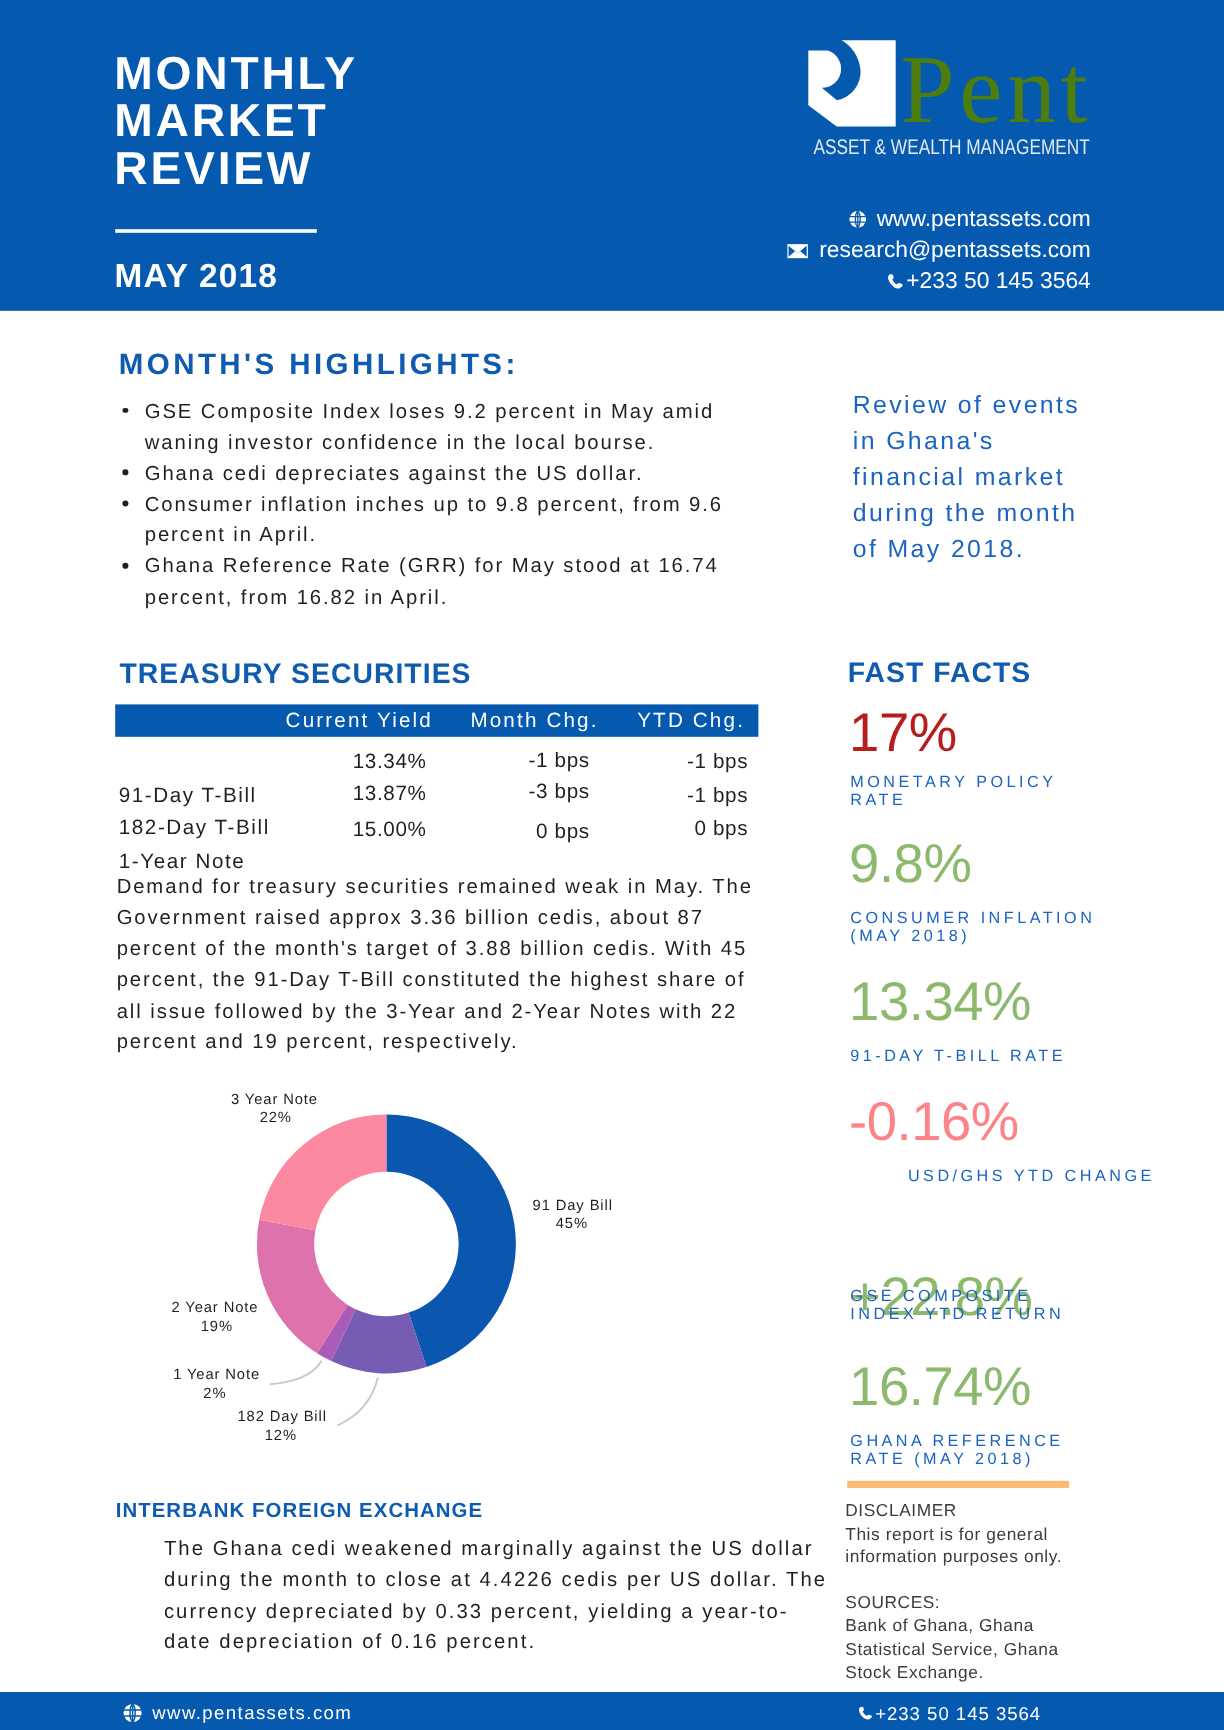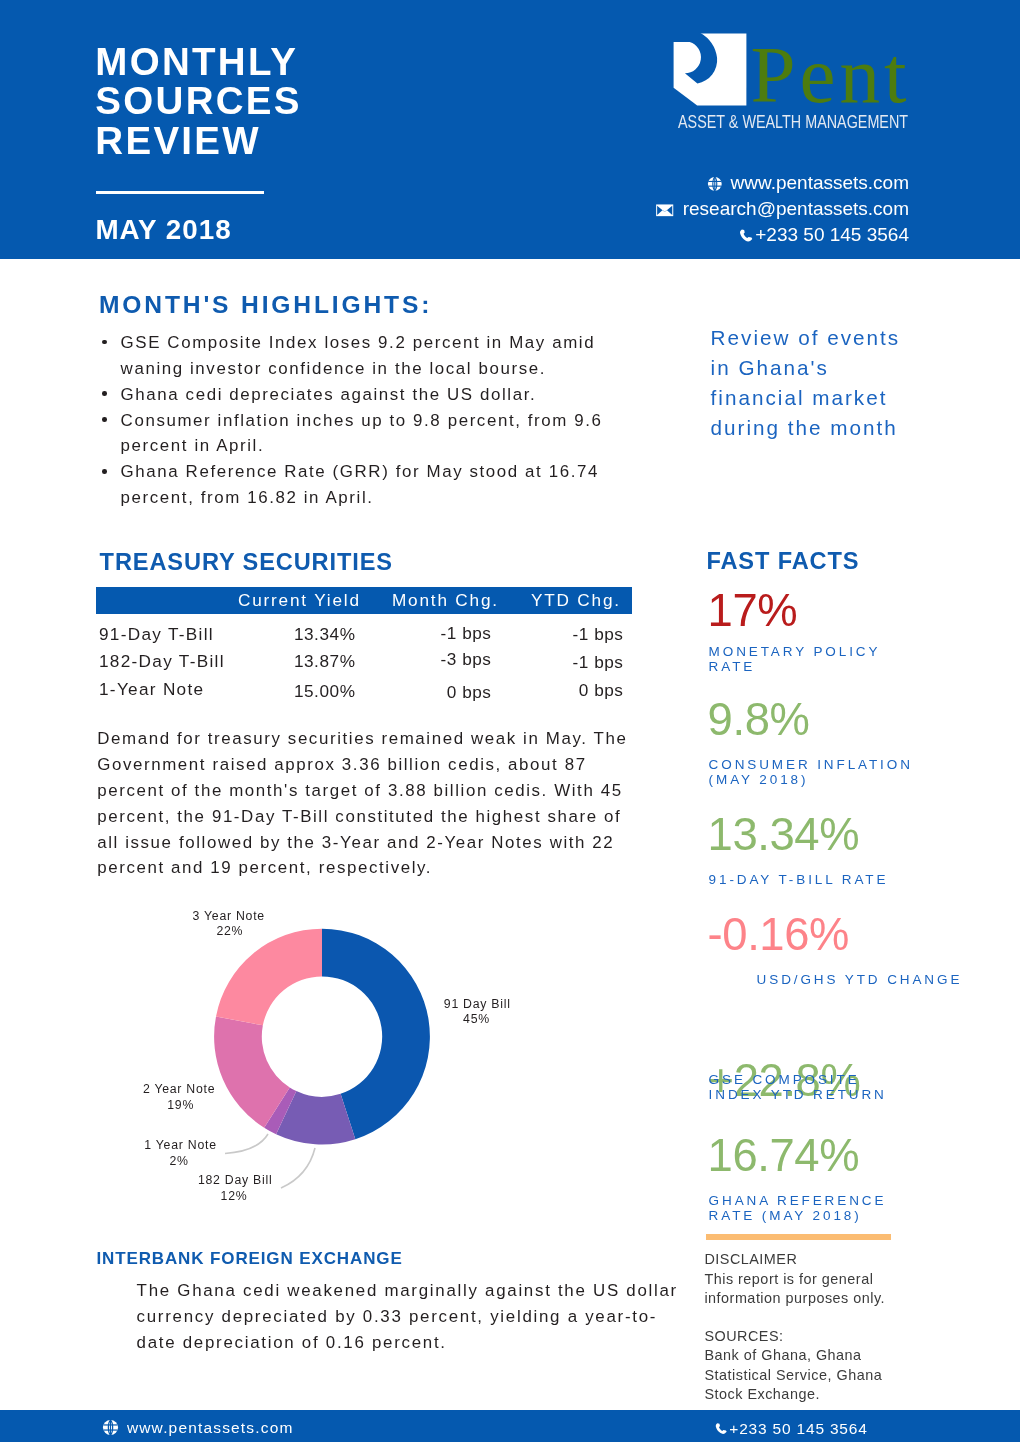--- a/index.html
+++ b/index.html
@@ -39,21 +39,21 @@
   .bullets .bi:before{content:"";position:absolute;left:0.3px;top:9.6px;width:4.7px;height:4.7px;
                       border-radius:50%;background:#231F20;}
 
   .intro{position:absolute;left:710.6px;top:322.5px;width:260px;font-size:20.7px;letter-spacing:2.0px;line-height:30.2px;color:#1B64C0;}
 
   
   .thead{position:absolute;left:96px;top:587px;width:536px;height:27px;background:#0559AF;}
   .thead span{position:absolute;color:#fff;font-size:17.2px;letter-spacing:1.8px;top:2.9px;white-space:nowrap;}
   .trow{position:absolute;font-size:17.2px;letter-spacing:1.3px;color:#231F20;white-space:nowrap;}
   .tcol{letter-spacing:0.55px;}
-  .tlabel{left:99px;}
+  .tlabel{left:99px;margin-top:28px;}
   .tcol{text-align:right;}
 
   .ts-para{position:absolute;left:97.2px;top:726.4px;width:620px;font-size:16.9px;letter-spacing:1.6px;line-height:25.8px;color:#231F20;}
   .ib-para{position:absolute;left:96.6px;top:1278.2px;width:640px;font-size:16.9px;letter-spacing:1.72px;line-height:25.7px;color:#231F20;margin-left:40px;}
 
   
   .ff-num{position:absolute;left:707.6px;font-weight:normal;font-size:45.4px;line-height:45.4px;letter-spacing:-0.4px;white-space:nowrap;}
   .ff-lab{position:absolute;left:708.6px;color:#1B64C0;font-size:13.5px;letter-spacing:2.9px;line-height:15.05px;white-space:nowrap;}
   .orange-rule{position:absolute;left:705.5px;top:1234.3px;width:185.7px;height:5.9px;background:#FBBC72;}
   .disc{position:absolute;left:704.4px;top:1250.4px;width:250px;font-size:14.4px;letter-spacing:0.5px;line-height:19.2px;color:#3B3B3B;}
@@ -70,21 +70,21 @@
 </style>
 </head>
 <body>
 
 <div class="page">
 
   <div class="header"></div>
 
   <div class="doc-title">
     <div>MONTHLY</div>
-    <div>SOURCES</div>
+    <div>MARKET</div>
     <div>REVIEW</div>
   </div>
   <div class="title-rule"></div>
   <div class="issue-date">MAY 2018</div>
 
   <div class="logo-wrap">
     <svg width="260" height="120" viewBox="0 0 260 120">
       <g>
         <path fill="#ffffff" d="M13.6 8.6 H86.4 V80.5 H37.2 L13.6 62.8 Z"></path>
         <path fill="#0559AF" d="M13.0 8.0 H40.5
@@ -140,20 +140,21 @@
       <div class="bi">
         <div class="ln">Ghana Reference Rate (GRR) for May stood at 16.74</div>
         <div class="ln">percent, from 16.82 in April.</div>
       </div>
     </div>
   <div class="intro" id="intro">
       <div class="ln">Review of events</div>
       <div class="ln">in Ghana's</div>
       <div class="ln">financial market</div>
       <div class="ln">during the month</div>
+      <div class="ln">of May 2018.</div>
     </div>
 
   <h2 class="sec ts-title">TREASURY SECURITIES</h2>
   <div class="thead">
     <span style="left:142px">Current Yield</span>
     <span style="left:296px">Month Chg.</span>
     <span style="left:435px">YTD Chg.</span>
   </div>
   <div id="tbody">
       <div>
@@ -203,20 +204,21 @@
       <div class="clab cpct" style="left:139.1px;top:1154.8px">2%</div>
       <div class="clab" style="left:142.9px;top:1083.4px">2 Year Note</div>
       <div class="clab cpct" style="left:140.7px;top:1098.9px">19%</div>
       <div class="clab" style="left:192.5px;top:909.7px">3 Year Note</div>
       <div class="clab cpct" style="left:189.8px;top:925.2px">22%</div>
     </div>
 
   <h2 class="sec ib-title">INTERBANK FOREIGN EXCHANGE</h2>
   <div class="ib-para" id="ibpara">
       <div class="ln">The Ghana cedi weakened marginally against the US dollar</div>
+      <div class="ln">during the month to close at 4.4226 cedis per US dollar. The</div>
       <div class="ln">currency depreciated by 0.33 percent, yielding a year-to-</div>
       <div class="ln">date depreciation of 0.16 percent.</div>
     </div>
 
   <h2 class="sec ff-title">FAST FACTS</h2>
   <div id="ff">
       <div class="ff-num" style="top: 588.4px; color: #b91c1c;">17%</div>
       <div class="ff-lab" style="top: 644.4px;">
         <div class="ln">MONETARY POLICY</div>
         <div class="ln">RATE</div>

